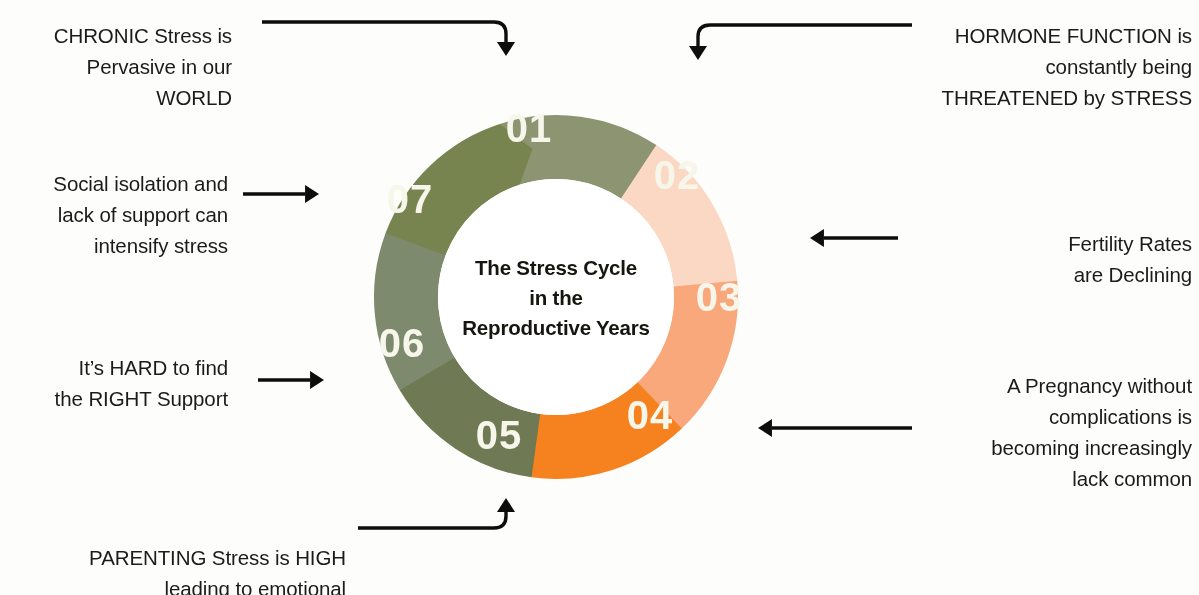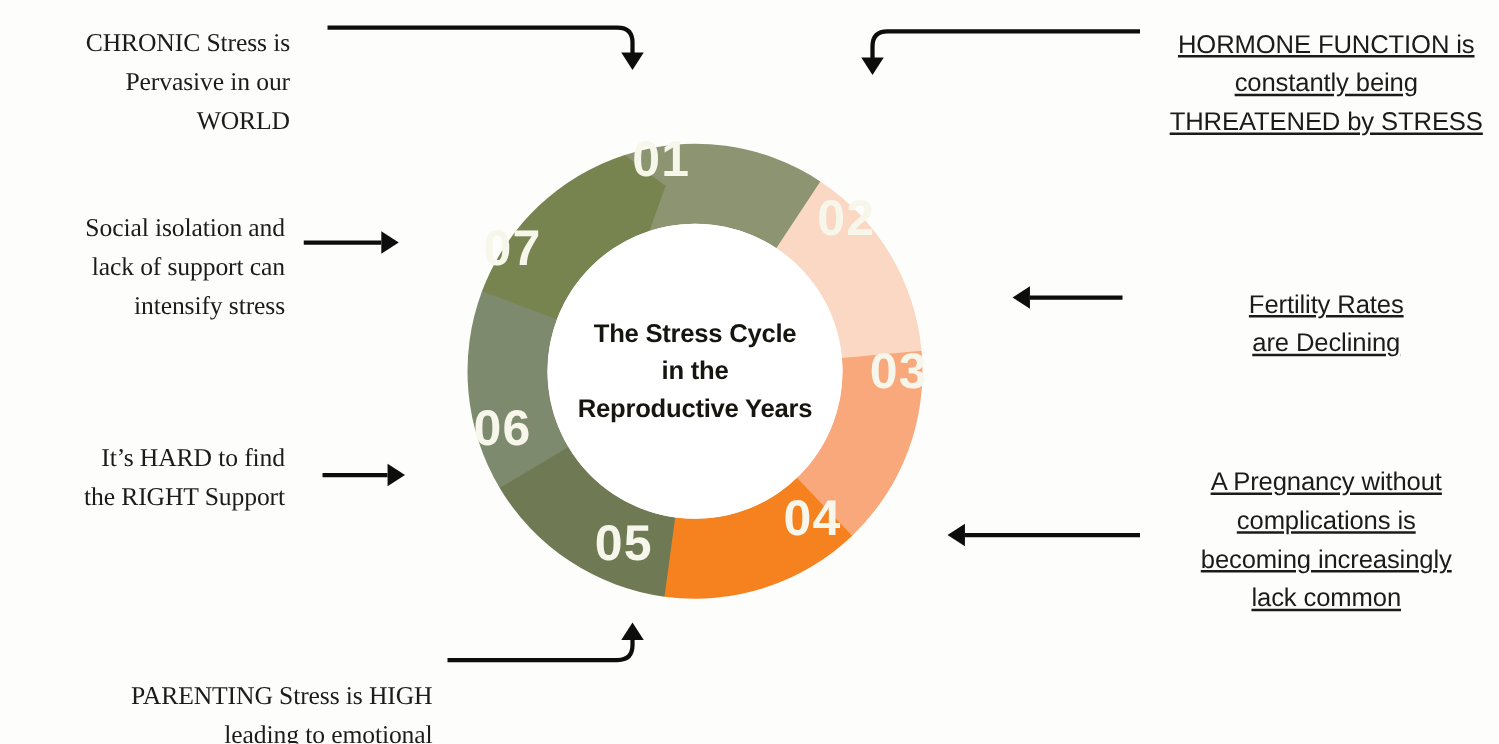--- a/index.html
+++ b/index.html
@@ -41,22 +41,22 @@
   }
   .callout {
     position: absolute;
     font-family: "Liberation Sans", sans-serif;
     font-size: 20.5px;
     line-height: 1.52;
     color: #1b1b1b;
     letter-spacing: -0.1px;
     white-space: pre-line;
   }
-  .callout.right-aligned { text-align: right; font-family: Liberation Serif, serif; }
-  .callout.left-aligned  { text-align: center; text-decoration: underline; }
+  .callout.right-aligned { text-align: right; }
+  .callout.left-aligned  { text-align: right; }
 </style>
 </head>
 <body>
 
 <div id="stage">
 
   <svg id="wheel-svg" viewBox="0 0 1199 595">
     <g id="segments-group">
         <path d="M 499.7589070237596 123.90771403428204 A 182 182 0 0 1 656.2632506242827 145.10766782272293 L 657.2005818898111 186.28215037689893 L 621.0058438113481 198.5203560608863 A 118 118 0 0 0 519.5359946637562 184.77533107717187 L 532.5348302439653 148.84674891072936 L 519.5359946637562 184.77533107717187 Z" fill="#8d9472"></path>
         <path d="M 656.2632506242827 145.10766782272293 A 182 182 0 0 1 737.2673215071335 280.6856457795751 L 705.6602312569685 307.09035084180596 L 673.5249666914382 286.42256154939486 A 118 118 0 0 0 621.0058438113481 198.5203560608863 L 657.2005818898111 186.28215037689893 L 621.0058438113481 198.5203560608863 Z" fill="#fbd8c3"></path>

